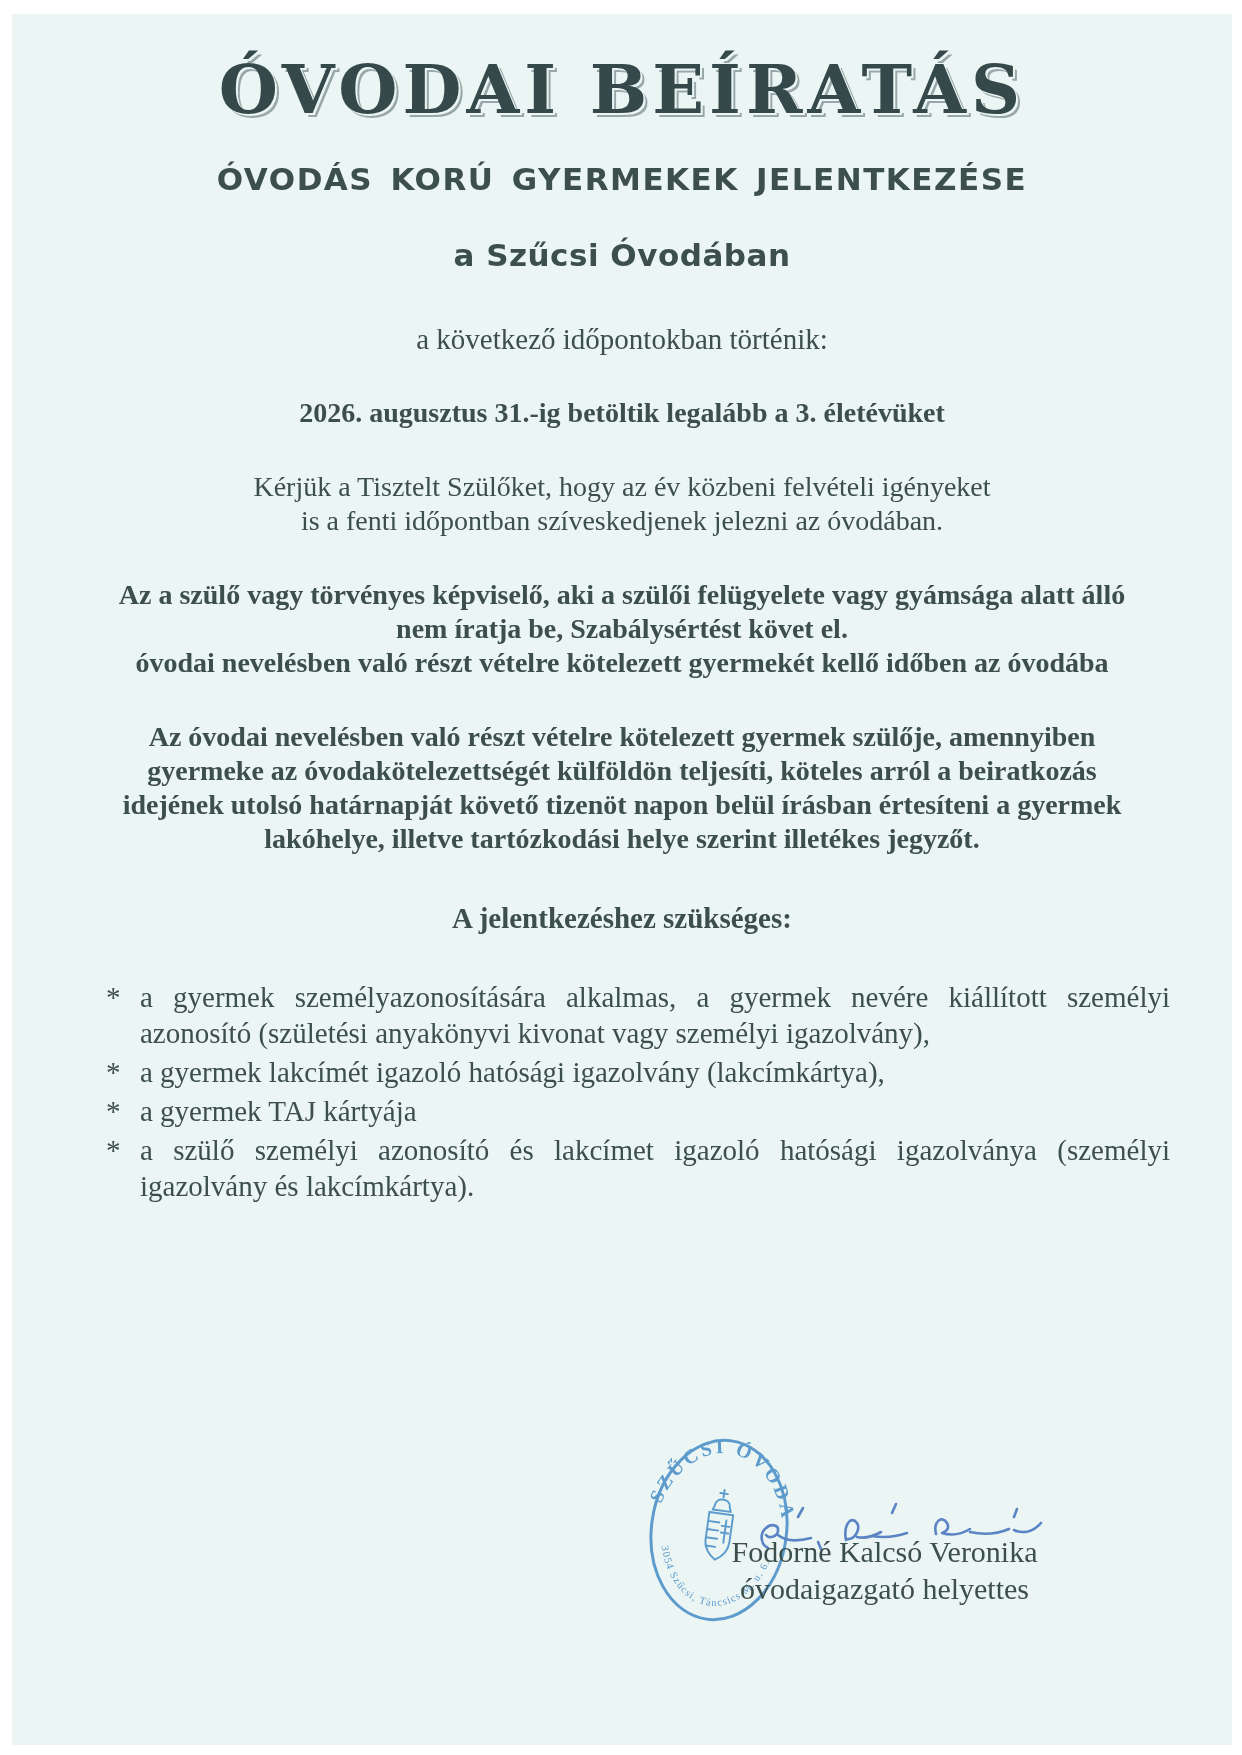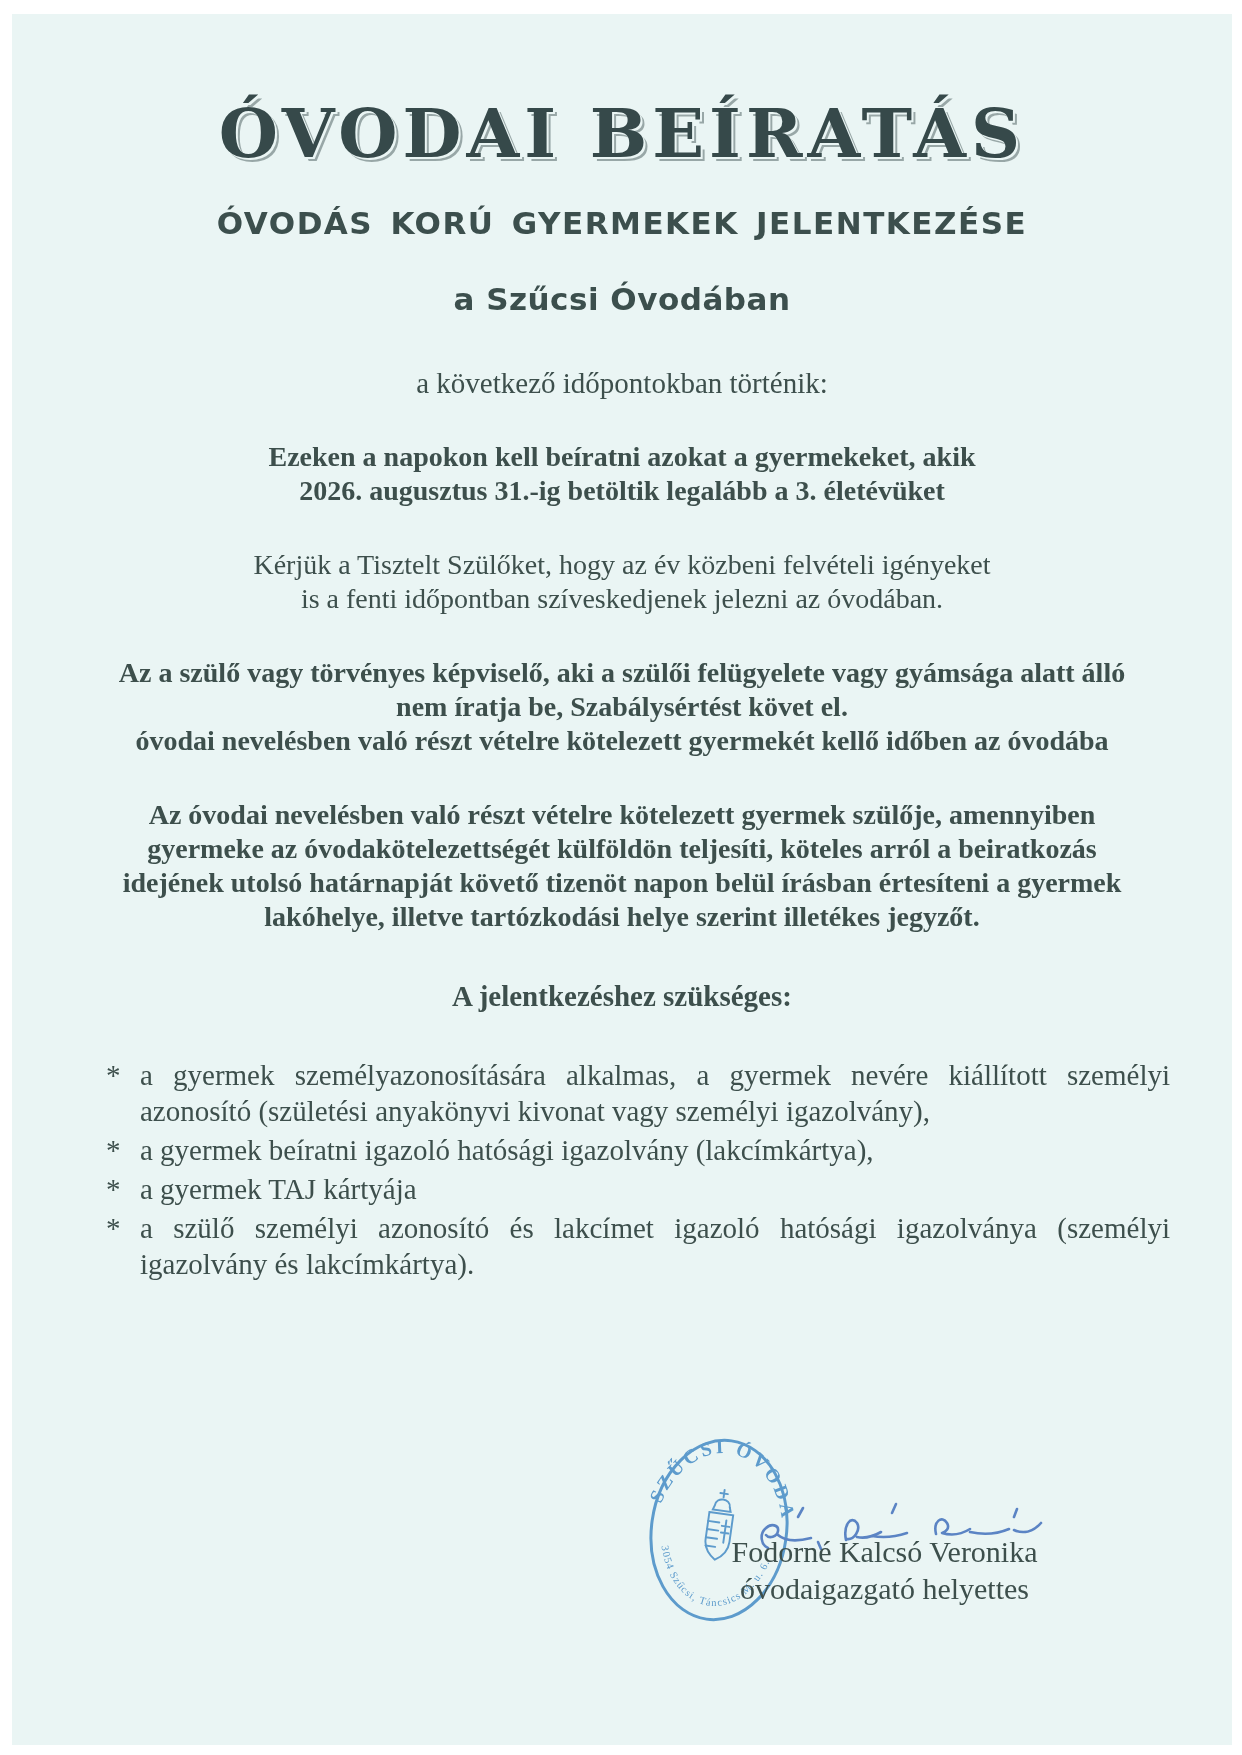--- a/index.html
+++ b/index.html
@@ -1,20 +1,20 @@
 <!DOCTYPE html>
 <html lang="hu"><head>
 <meta charset="utf-8">
 <style>
   html,body{margin:0;padding:0;background:#ffffff;}
   .page{position:relative;width:1242px;height:1755px;background:#ffffff;overflow:hidden;
         font-family:"Liberation Serif",serif;}
   .paper{position:absolute;left:12px;top:14px;right:10px;bottom:10px;background:#eaf5f4;
          color:#3d4f4c;}
-  .content{padding:28px 58px 0 58px;text-align:center;margin-top:44px;}
+  .content{padding:28px 58px 0 58px;text-align:center;}
 
   .title{margin:12px 0 0 0;font-family:"DejaVu Serif",serif;font-weight:bold;
          font-size:68px;line-height:1.05;letter-spacing:5px;color:#36494a;
          text-shadow:2px 2px 0 #eaf5f4, 4px 4px 0 rgba(54,73,74,.45);}
 
   .intro{margin:46px 0 0 0;font-size:29px;}
 
   .headline{margin:36px 0 0 0;font-family:"DejaVu Sans",sans-serif;font-weight:bold;
             font-size:31px;letter-spacing:1.5px;word-spacing:5px;color:#3c4f4d;}
   .subheadline{margin:40px 0 0 0;font-family:"DejaVu Sans",sans-serif;font-weight:bold;
@@ -52,21 +52,20 @@
 
 
       <h2 class="headline">ÓVODÁS KORÚ GYERMEKEK JELENTKEZÉSE</h2>
 
       <h3 class="subheadline">a Szűcsi Óvodában</h3>
 
       <p class="schedule-intro">a következő időpontokban történik:</p>
 
 
       <div class="block bold">
-        <div>Ezeken a napokon kell beíratni azokat a gyermekeket, akik</div>
         <div>2026. augusztus 31.-ig betöltik legalább a 3. életévüket</div>
       </div>
 
       <div class="block">
         <div>Kérjük a Tisztelt Szülőket, hogy az év közbeni felvételi igényeket</div>
         <div>is a fenti időpontban szíveskedjenek jelezni az óvodában.</div>
       </div>
 
       <div class="block bold">
         <div>Az a szülő vagy törvényes képviselő, aki a szülői felügyelete vagy gyámsága alatt álló</div>
@@ -83,21 +82,21 @@
 
       <p class="req-title">A jelentkezéshez szükséges:</p>
 
       <ul class="reqs">
         <li class="justify">
           <span class="marker">*</span>
           <span class="req-text">a gyermek személyazonosítására alkalmas, a gyermek nevére kiállított személyi azonosító (születési anyakönyvi kivonat vagy személyi igazolvány),</span>
         </li>
         <li>
           <span class="marker">*</span>
-          <span class="req-text">a gyermek beíratni igazoló hatósági igazolvány (lakcímkártya),</span>
+          <span class="req-text">a gyermek lakcímét igazoló hatósági igazolvány (lakcímkártya),</span>
         </li>
         <li>
           <span class="marker">*</span>
           <span class="req-text">a gyermek TAJ kártyája</span>
         </li>
         <li class="justify">
           <span class="marker">*</span>
           <span class="req-text">a szülő személyi azonosító és lakcímet igazoló hatósági igazolványa (személyi igazolvány és lakcímkártya).</span>
         </li>
       </ul>

